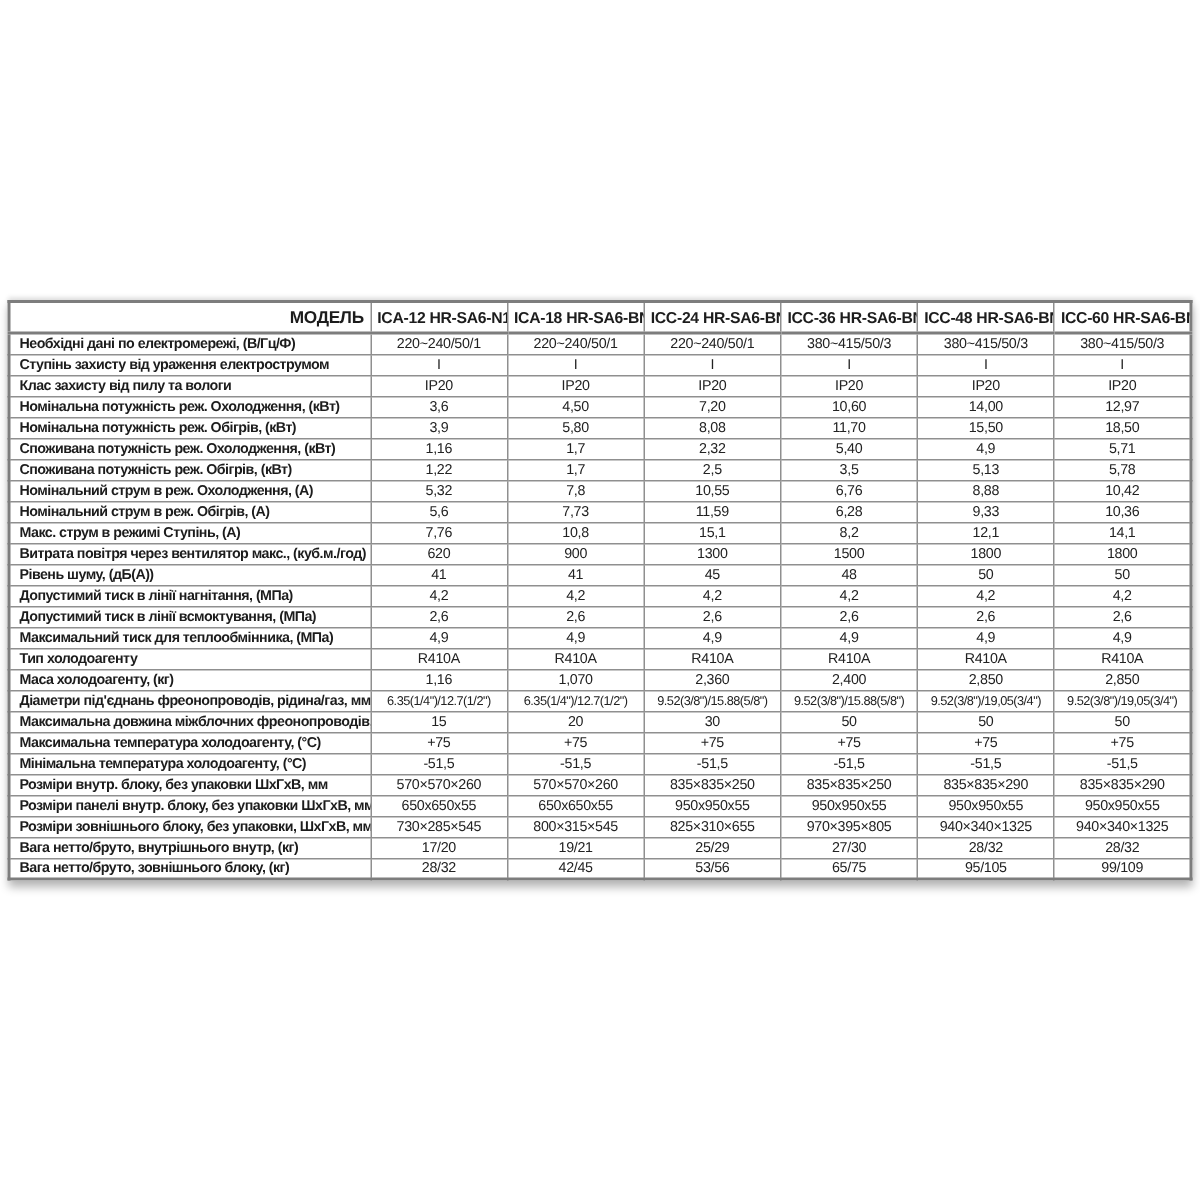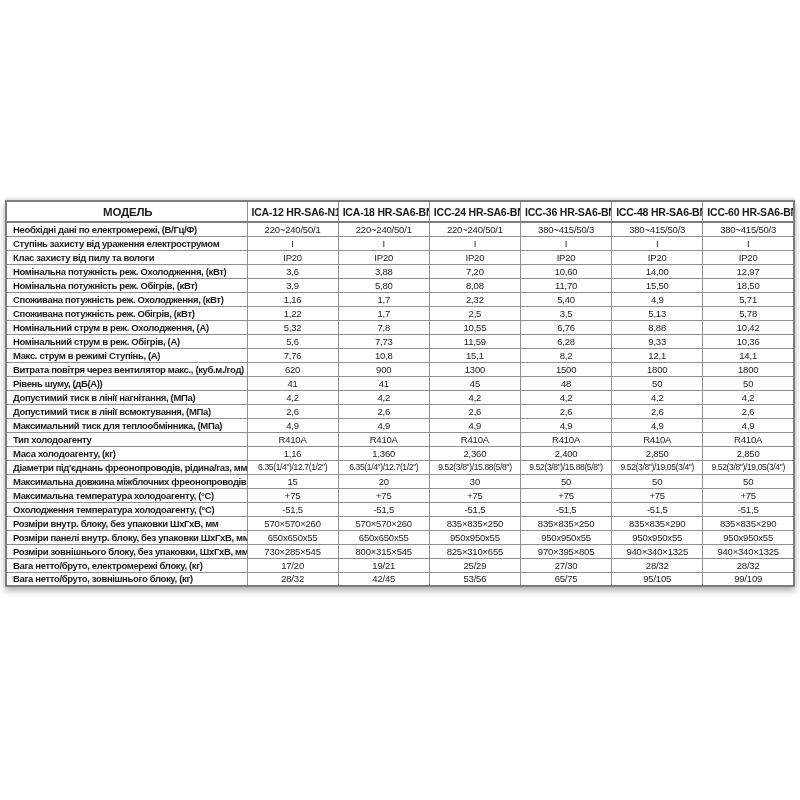--- a/index.html
+++ b/index.html
@@ -45,21 +45,21 @@
   table.spec thead th {
     height: 21px;
     font-size: 10.5px;
     font-weight: 700;
     text-align: center;
     letter-spacing: -0.2px;
     border-bottom: 2px solid #7d7d7d;
     background: #ffffff;
   }
   table.spec thead th.model-head {
-    text-align: center;
+    text-align: right;
     font-size: 11.5px;
     padding-left: 6px;
   }
   table.spec tbody tr { height: 14px; }
   table.spec td.label {
     font-weight: 700;
     font-size: 9.5px;
     letter-spacing: -0.35px;
     text-align: left;
     padding-left: 6px;
@@ -126,21 +126,21 @@
             <td class="value">IP20</td>
             <td class="value">IP20</td>
             <td class="value">IP20</td>
             <td class="value">IP20</td>
             <td class="value">IP20</td>
             <td class="value">IP20</td>
           </tr>
           <tr>
             <td class="label">Номінальна потужність реж. Охолодження, (кВт)</td>
             <td class="value">3,6</td>
-            <td class="value">3,88</td>
+            <td class="value">4,50</td>
             <td class="value">7,20</td>
             <td class="value">10,60</td>
             <td class="value">14,00</td>
             <td class="value">12,97</td>
           </tr>
           <tr>
             <td class="label">Номінальна потужність реж. Обігрів, (кВт)</td>
             <td class="value">3,9</td>
             <td class="value">5,80</td>
             <td class="value">8,08</td>
@@ -243,21 +243,21 @@
             <td class="value">R410A</td>
             <td class="value">R410A</td>
             <td class="value">R410A</td>
             <td class="value">R410A</td>
             <td class="value">R410A</td>
             <td class="value">R410A</td>
           </tr>
           <tr>
             <td class="label">Маса холодоагенту, (кг)</td>
             <td class="value">1,16</td>
-            <td class="value">1,360</td>
+            <td class="value">1,070</td>
             <td class="value">2,360</td>
             <td class="value">2,400</td>
             <td class="value">2,850</td>
             <td class="value">2,850</td>
           </tr>
           <tr>
             <td class="label">Діаметри під'єднань фреонопроводів, рідина/газ, мм (дюйм)</td>
             <td class="value dense">6.35(1/4")/12.7(1/2")</td>
             <td class="value dense">6.35(1/4")/12.7(1/2")</td>
             <td class="value dense">9.52(3/8")/15.88(5/8")</td>
@@ -277,21 +277,21 @@
           <tr>
             <td class="label">Максимальна температура холодоагенту, (°С)</td>
             <td class="value">+75</td>
             <td class="value">+75</td>
             <td class="value">+75</td>
             <td class="value">+75</td>
             <td class="value">+75</td>
             <td class="value">+75</td>
           </tr>
           <tr>
-            <td class="label">Охолодження температура холодоагенту, (°С)</td>
+            <td class="label">Мінімальна температура холодоагенту, (°С)</td>
             <td class="value">-51,5</td>
             <td class="value">-51,5</td>
             <td class="value">-51,5</td>
             <td class="value">-51,5</td>
             <td class="value">-51,5</td>
             <td class="value">-51,5</td>
           </tr>
           <tr>
             <td class="label">Розміри внутр. блоку, без упаковки ШхГхВ, мм</td>
             <td class="value">570×570×260</td>
@@ -313,21 +313,21 @@
           <tr>
             <td class="label">Розміри зовнішнього блоку, без упаковки, ШхГхВ, мм</td>
             <td class="value">730×285×545</td>
             <td class="value">800×315×545</td>
             <td class="value">825×310×655</td>
             <td class="value">970×395×805</td>
             <td class="value">940×340×1325</td>
             <td class="value">940×340×1325</td>
           </tr>
           <tr>
-            <td class="label">Вага нетто/бруто, електромережі блоку, (кг)</td>
+            <td class="label">Вага нетто/бруто, внутрішнього внутр, (кг)</td>
             <td class="value">17/20</td>
             <td class="value">19/21</td>
             <td class="value">25/29</td>
             <td class="value">27/30</td>
             <td class="value">28/32</td>
             <td class="value">28/32</td>
           </tr>
           <tr>
             <td class="label">Вага нетто/бруто, зовнішнього блоку, (кг)</td>
             <td class="value">28/32</td>

